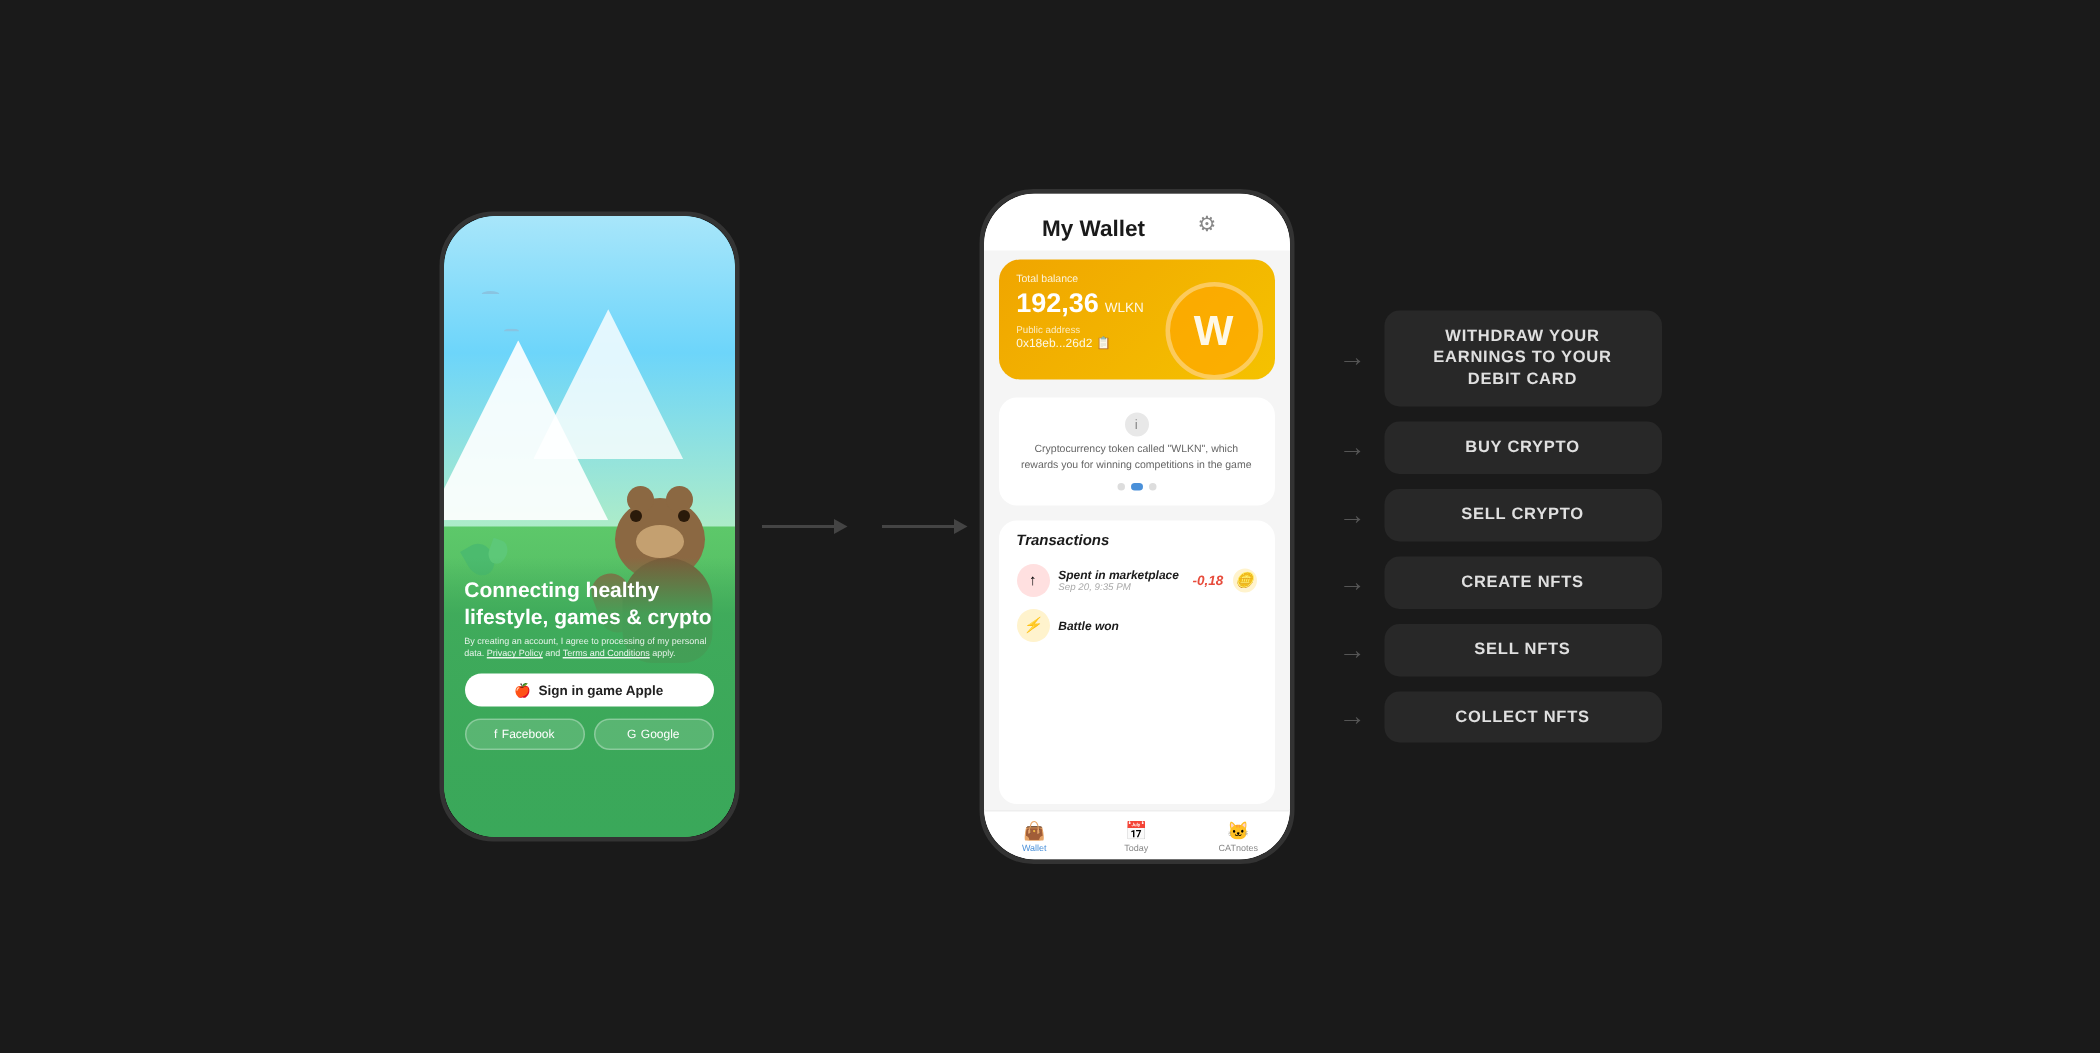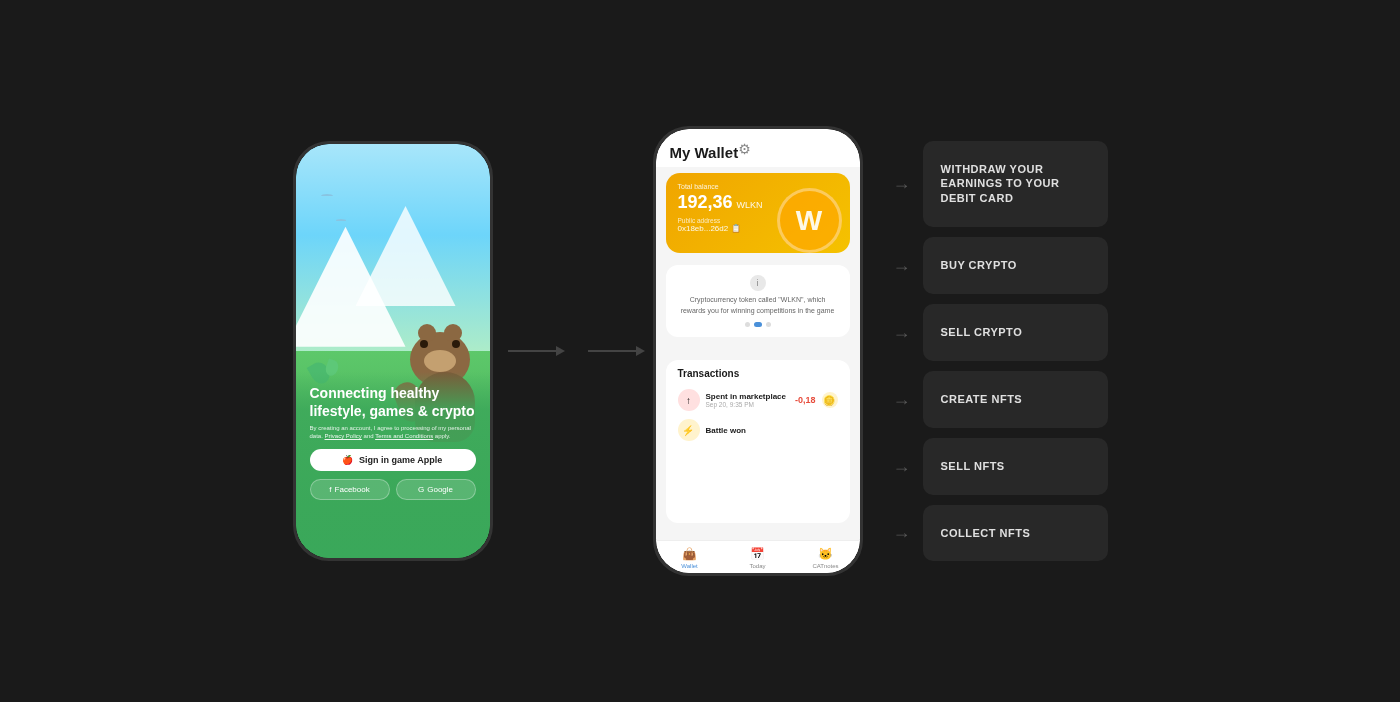--- a/index.html
+++ b/index.html
@@ -304,23 +304,24 @@
       height: 100%;
       background: #f5f5f5;
       border-radius: 34px;
       overflow: hidden;
       display: flex;
       flex-direction: column;
     }
     .wallet-header {
       display: flex;
       align-items: center;
-      justify-content: flex-start;
+      justify-content: center;
       padding: 12px 14px 4px;
       background: white;
+      gap: 35px;
     }
     .wallet-title {
       font-size: 15px;
       font-weight: 700;
       color: #1a1a1a;
     }
     .gear-btn {
       width: 22px;
       height: 22px;
       color: #888;
@@ -425,24 +426,25 @@
       border-radius: 50%;
       background: #e8e8e8;
       display: flex;
       align-items: center;
       justify-content: center;
       font-size: 9px;
       color: #888;
     }
     .transactions-section {
       background: white;
-      margin: 17px 10px;
+      margin: 4px 10px;
       border-radius: 12px;
       padding: 8px 12px;
       flex: 1;
+      font-style: italic;
     }
     .transactions-title {
       font-size: 10px;
       font-weight: 700;
       color: #1a1a1a;
       margin-bottom: 6px;
     }
     .tx-item {
       display: flex;
       align-items: center;
@@ -497,23 +499,24 @@
       gap: 12px;
     }
     .feature-arrow {
       color: #555;
       font-size: 18px;
       flex-shrink: 0;
     }
     .feature-box {
       background: #282828;
       border-radius: 10px;
-      padding: 21px 18px;
+      padding: 10px 18px;
       min-width: 185px;
       max-width: 185px;
+      text-align: center;
     }
     .feature-label {
       color: #e0e0e0;
       font-size: 11px;
       font-weight: 700;
       letter-spacing: 0.5px;
       text-transform: uppercase;
       line-height: 1.35;
     }
 

